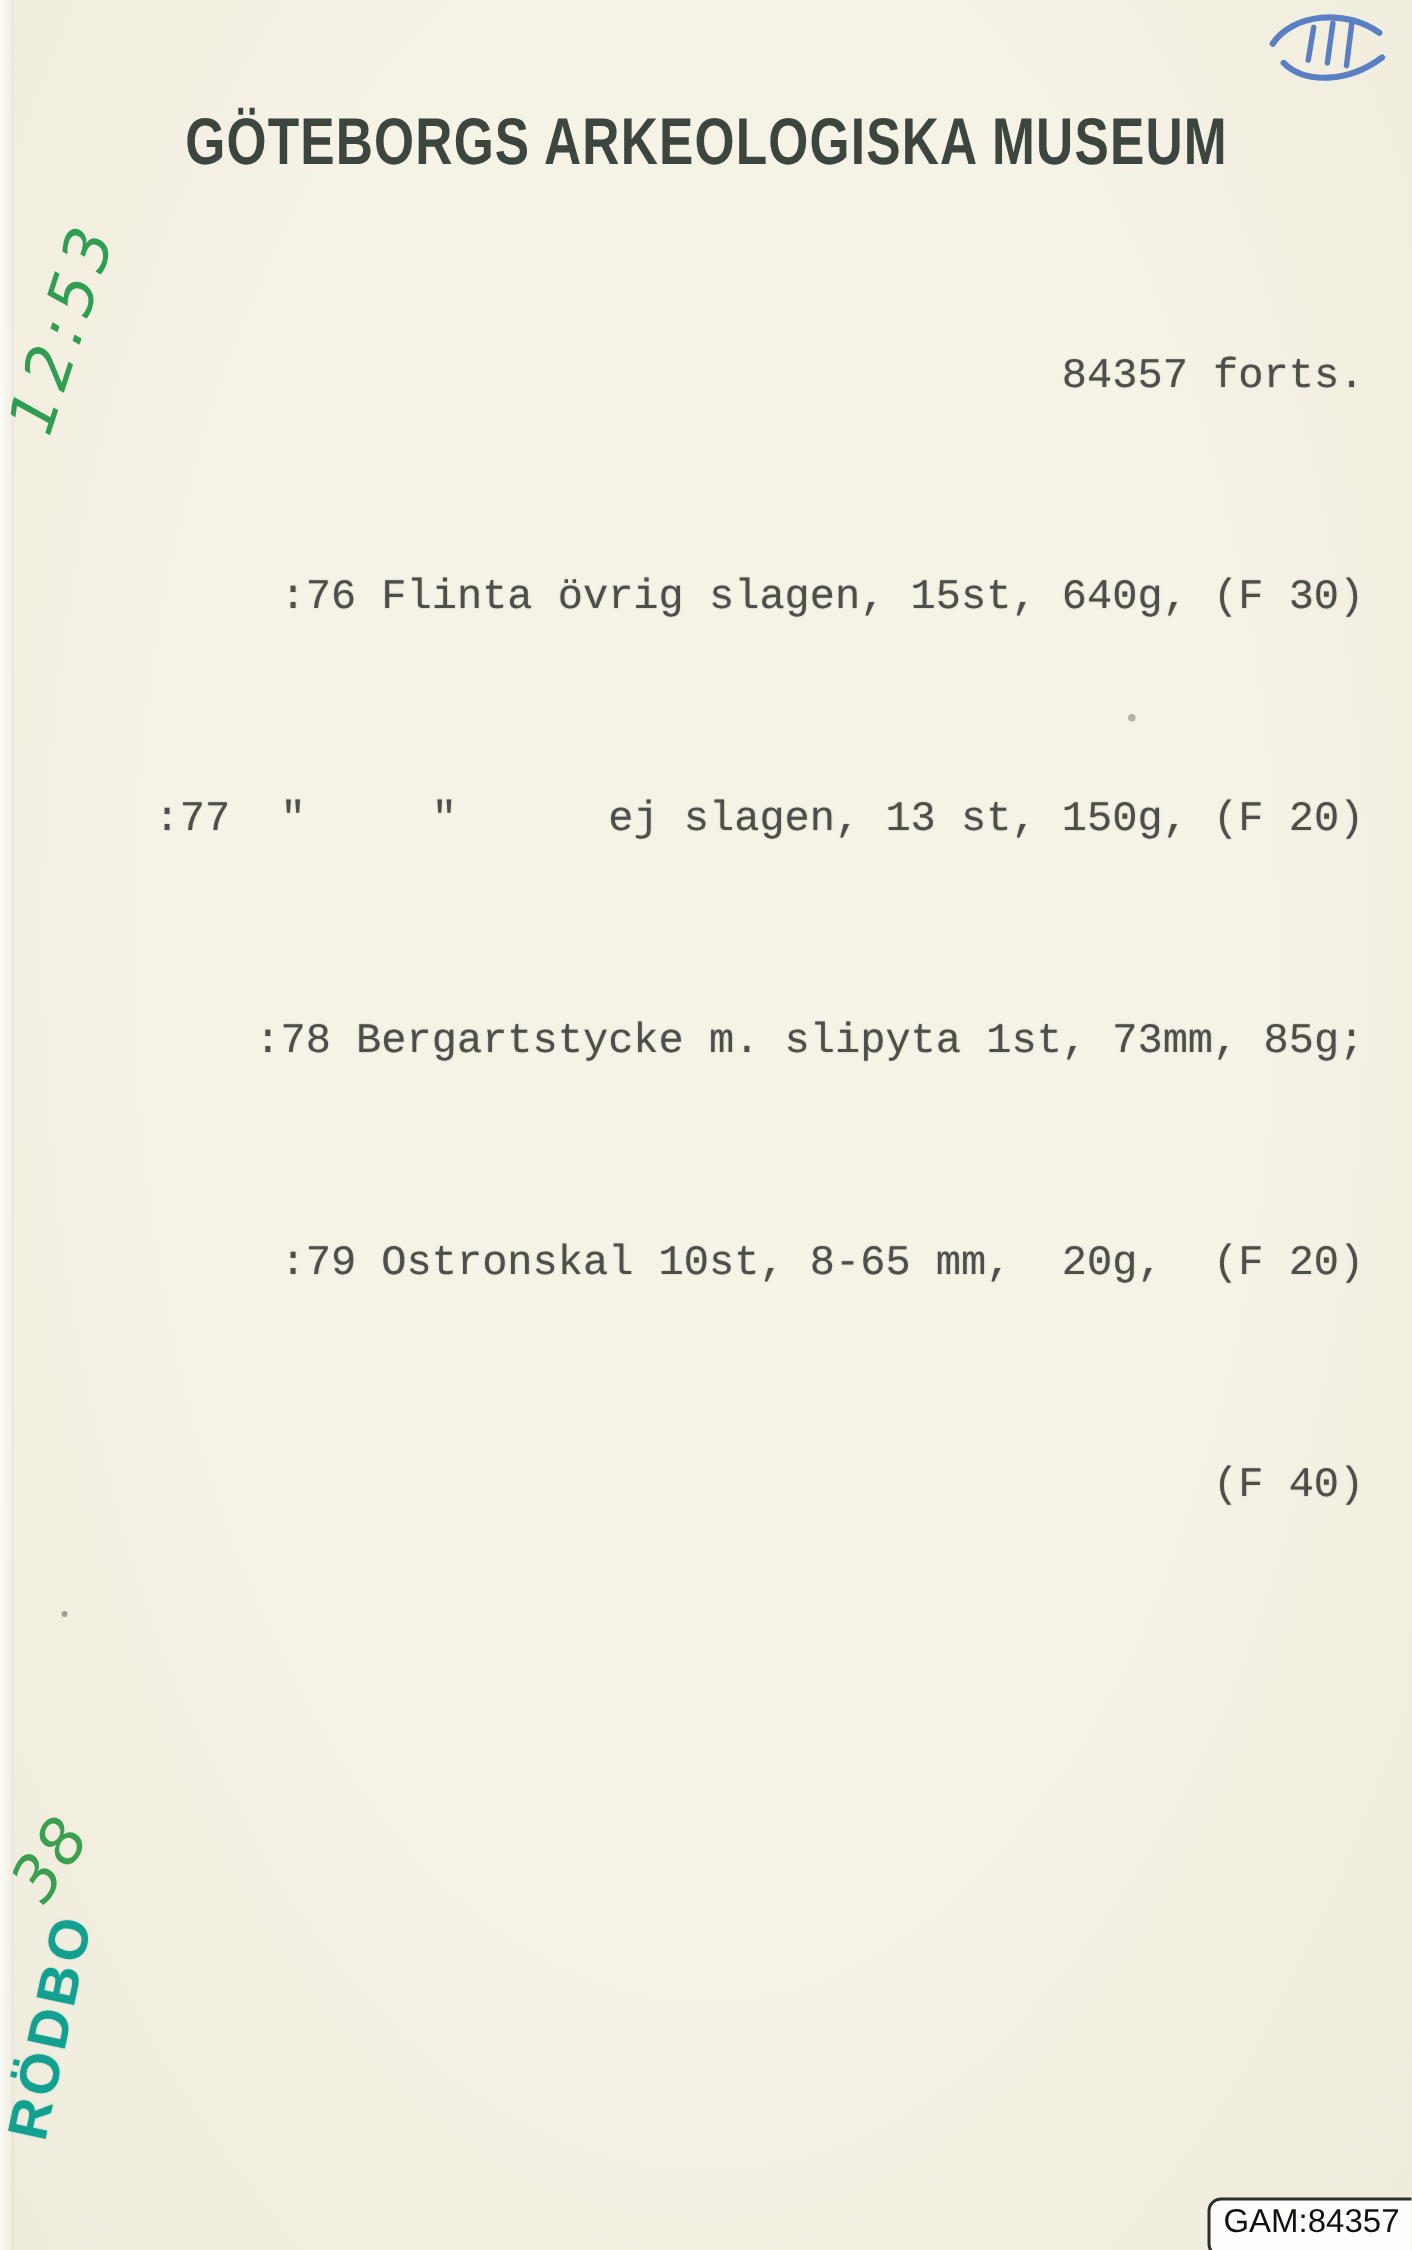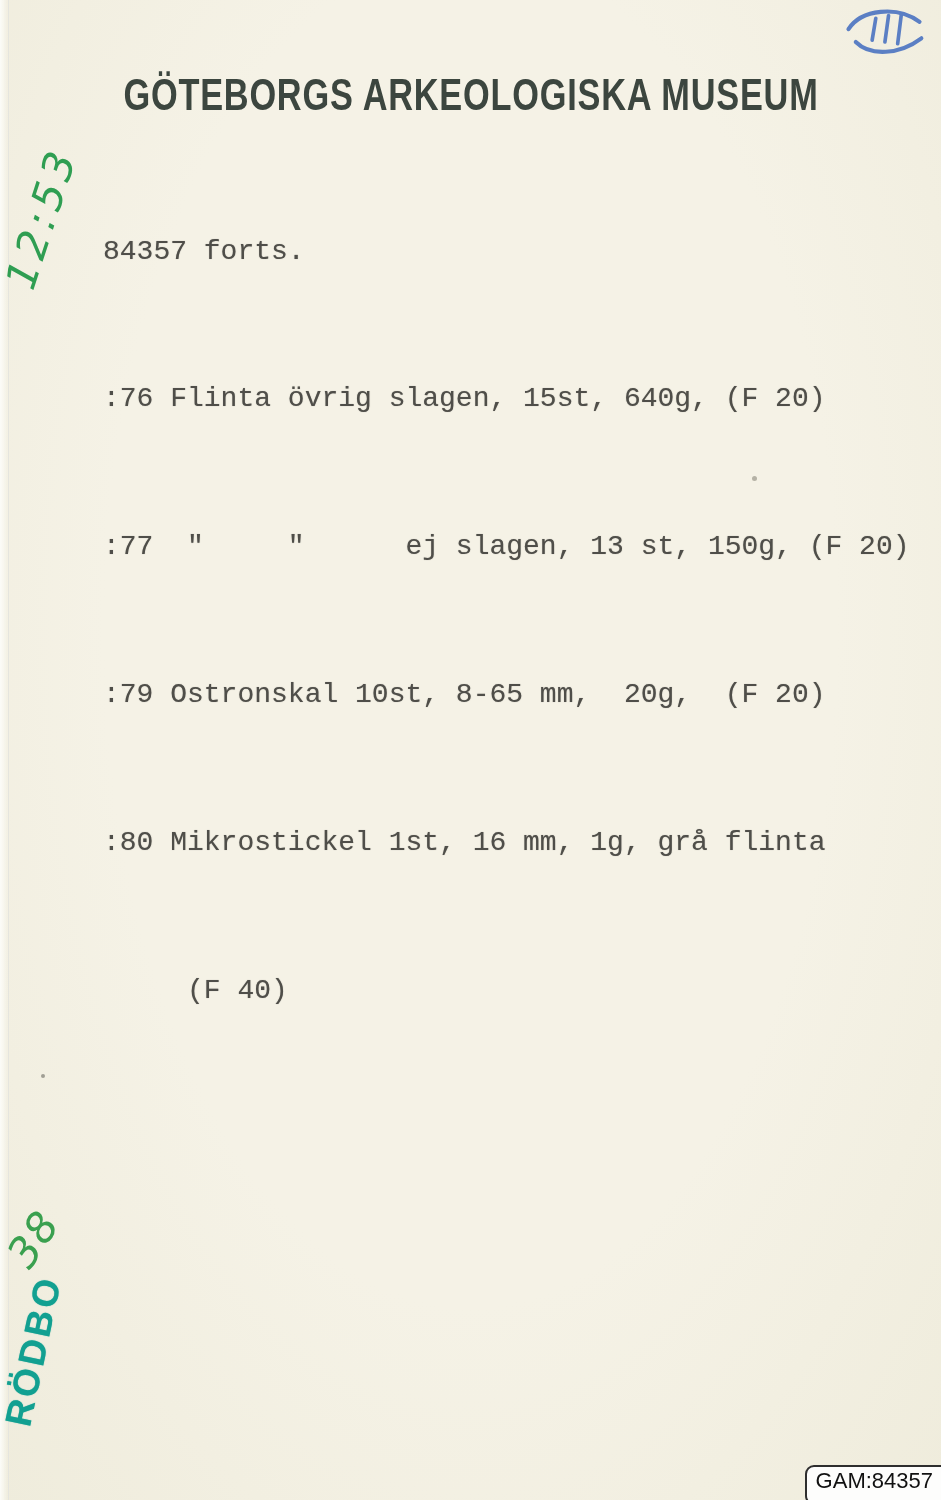--- a/index.html
+++ b/index.html
@@ -23,21 +23,21 @@
     white-space:nowrap;
     font-family:"Liberation Sans",sans-serif; font-weight:700;
     font-size:44px; letter-spacing:1px; color:#3c463f;
   }
   .blue-mark { position:absolute; left:843px; top:3px; width:82px; height:56px; }
   .typed-lines {
     position:absolute; left:103px; top:128px;
     font-size:28px; line-height:49.3px; color:#4f4e49;
     white-space:pre; text-shadow:0 0 1px rgba(80,79,73,.45);
   }
-  .line { white-space:pre; }
+  .line { white-space:pre;text-align:right; }
   .green-note {
     position:absolute; left:-34px; top:194px; width:150px; height:48px;
     transform:rotate(-72deg);
     font-family:"DejaVu Sans",sans-serif; font-style:italic;
     font-size:42px; letter-spacing:5px; color:#2f9e52; text-align:center;
   }
   .green-number {
     position:absolute; left:-16px; top:1214px; width:100px; height:50px;
     transform:rotate(-56deg);
     font-family:"DejaVu Sans",sans-serif; font-style:italic;
@@ -74,24 +74,24 @@
     <path d="M 50 13 L 46 42" stroke="#5b7fc4" stroke-width="4" stroke-linecap="round"></path>
     <path d="M 64 12 L 60 44" stroke="#5b7fc4" stroke-width="4" stroke-linecap="round"></path>
   </svg>
 
   <h1 class="header-title">GÖTEBORGS ARKEOLOGISKA MUSEUM</h1>
 
   <div class="green-note">12:53</div>
 
   <div class="typed-lines">
     <div class="line">84357 forts.</div>
-    <div class="line">:76 Flinta övrig slagen, 15st, 640g, (F 20)</div>
+    <div class="line">:76 Flinta övrig slagen, 15st, 640g, (F 30)</div>
     <div class="line">:77  "     "      ej slagen, 13 st, 150g, (F 20)</div>
+    <div class="line">:78 Bergartstycke m. slipyta 1st, 73mm, 85g;</div>
     <div class="line">:79 Ostronskal 10st, 8-65 mm,  20g,  (F 20)</div>
-    <div class="line">:80 Mikrostickel 1st, 16 mm, 1g, grå flinta</div>
     <div class="line">     (F 40)</div>
     
     
     
     
     
     
     
     
     

